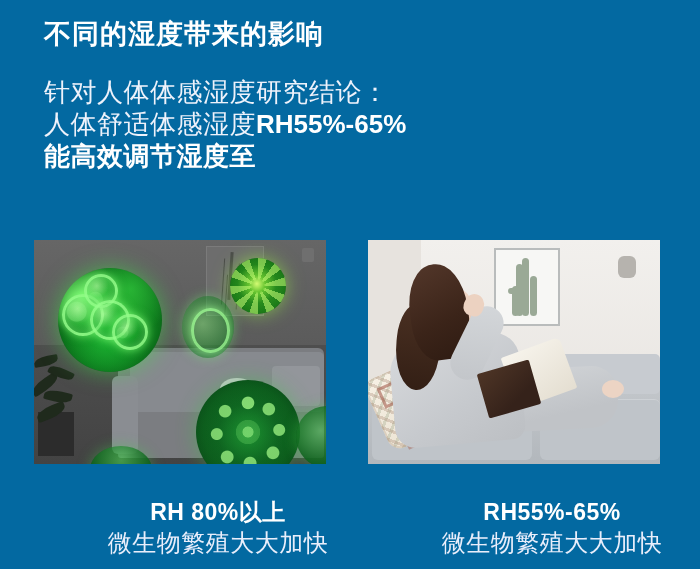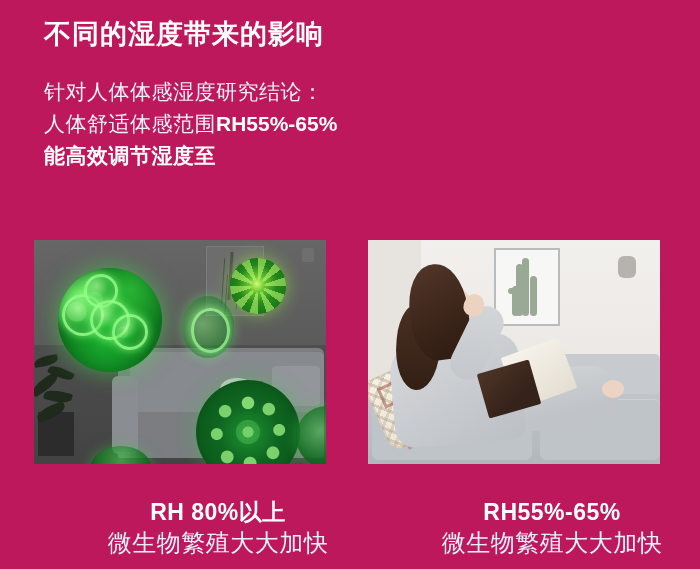--- a/index.html
+++ b/index.html
@@ -12,21 +12,21 @@
     overflow: hidden;
     background: #1248c4;
     font-family: "Liberation Sans", "DejaVu Sans", sans-serif;
     color: #ffffff;
     position: relative;
   }
 
   .poster {
     position: absolute;
     inset: 0;
-    background: #be185d;
+    background: #0369a1;
   }
 
   
   .headline {
     position: absolute;
     left: 44px;
     top: 16px;
     font-size: 27px;
     font-weight: bold;
     letter-spacing: 1px;
@@ -36,21 +36,21 @@
 
   
   .body-copy {
     position: absolute;
     left: 44px;
     top: 76px;
     line-height: 32px;
     white-space: nowrap;
   }
   .copy-line {
-    font-size: 21px;
+    font-size: 26px;
     color: #eef2fb;
     letter-spacing: 0.5px;
   }
   .copy-line.bold {
     font-weight: bold;
     color: #ffffff;
   }
   .copy-line .bold-part {
     font-weight: bold;
     color: #ffffff;
@@ -447,21 +447,21 @@
 </style>
 </head>
 <body>
 
 <div class="poster">
 
   <div class="headline">不同的湿度带来的影响</div>
 
   <div class="body-copy">
     <div class="copy-line">针对人体体感湿度研究结论：</div>
-    <div class="copy-line"><span>人体舒适体感范围</span><span class="bold-part">RH55%-65%</span></div>
+    <div class="copy-line"><span>人体舒适体感湿度</span><span class="bold-part">RH55%-65%</span></div>
     <div class="copy-line bold">能高效调节湿度至</div>
   </div>
 
   <div class="photo-row">
 
     <div class="photo photo-left">
       <div class="room-dark">
         <div class="wall"></div>
         <div class="floor"></div>
         <div class="frame"></div>

